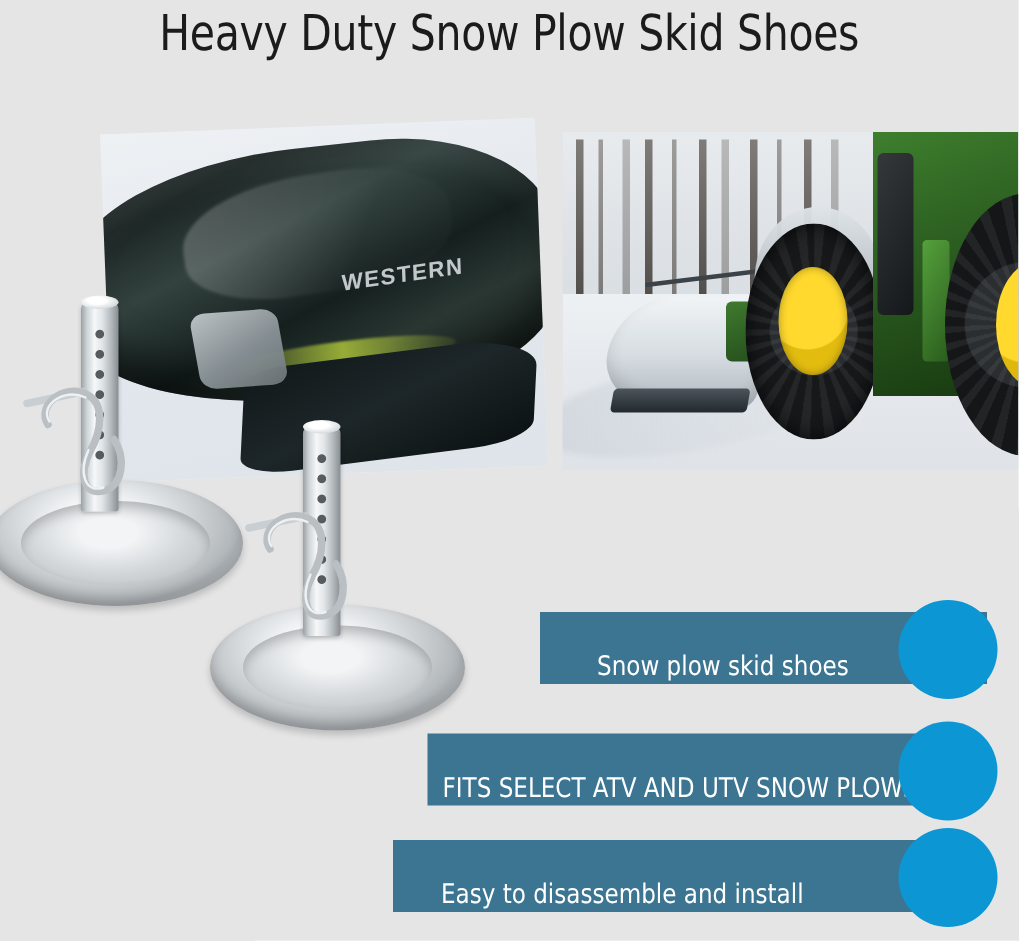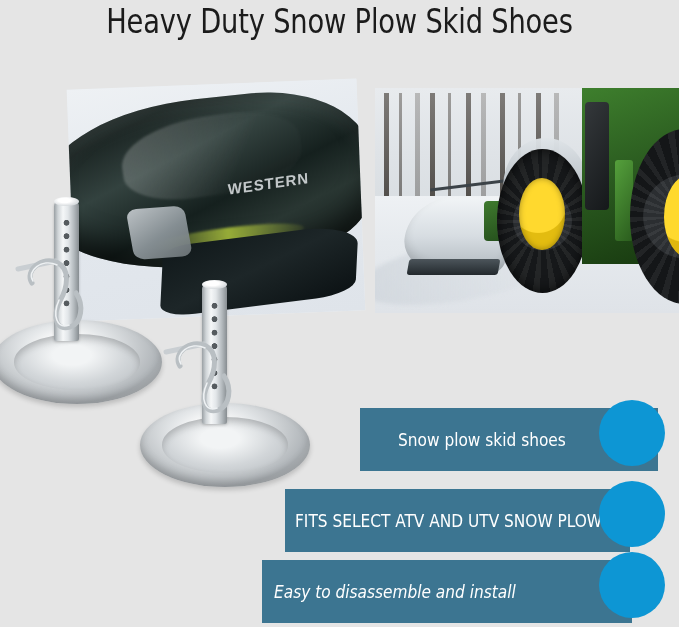--- a/index.html
+++ b/index.html
@@ -383,24 +383,24 @@
 
   
   .feature {
     position: absolute;
     height: 50px;
   }
   .feature-bar {
     position: absolute;
     left: 0;
     top: 0;
-    height: 63px;
+    height: 48px;
     background: #3c7591;
     display: flex;
-    align-items: center;
+    align-items: flex-end;
   }
   .feature-label {
     color: #ffffff;
     font-size: 18px;
     line-height: 22px;
     font-weight: 400;
     white-space: nowrap;
     font-family: "DejaVu Sans Condensed", "Liberation Sans Narrow", "Liberation Sans", sans-serif;
     transform: scaleX(0.95);
     transform-origin: 0 50%;
@@ -416,21 +416,21 @@
 
   #feature-1 { left: 360px; top: 408px; width: 320px; }
   #feature-1 .feature-bar { width: 260px; padding-left: 38px; }
   #feature-1 .feature-dot { left: 239px; }
 
   #feature-2 { left: 285px; top: 489px; width: 395px; }
   #feature-2 .feature-bar { width: 335px; padding-left: 10px; }
   #feature-2 .feature-dot { left: 314px; }
 
   #feature-3 { left: 262px; top: 560px; width: 418px; }
-  #feature-3 .feature-bar { width: 358px; padding-left: 12px; font-style: italic; }
+  #feature-3 .feature-bar { width: 358px; padding-left: 32px; }
   #feature-3 .feature-dot { left: 337px; }
 </style>
 </head>
 <body>
 
 <div id="page">
 
   <div id="title">Heavy Duty Snow Plow Skid Shoes</div>
 
   <div id="photo-plow-wrap">

